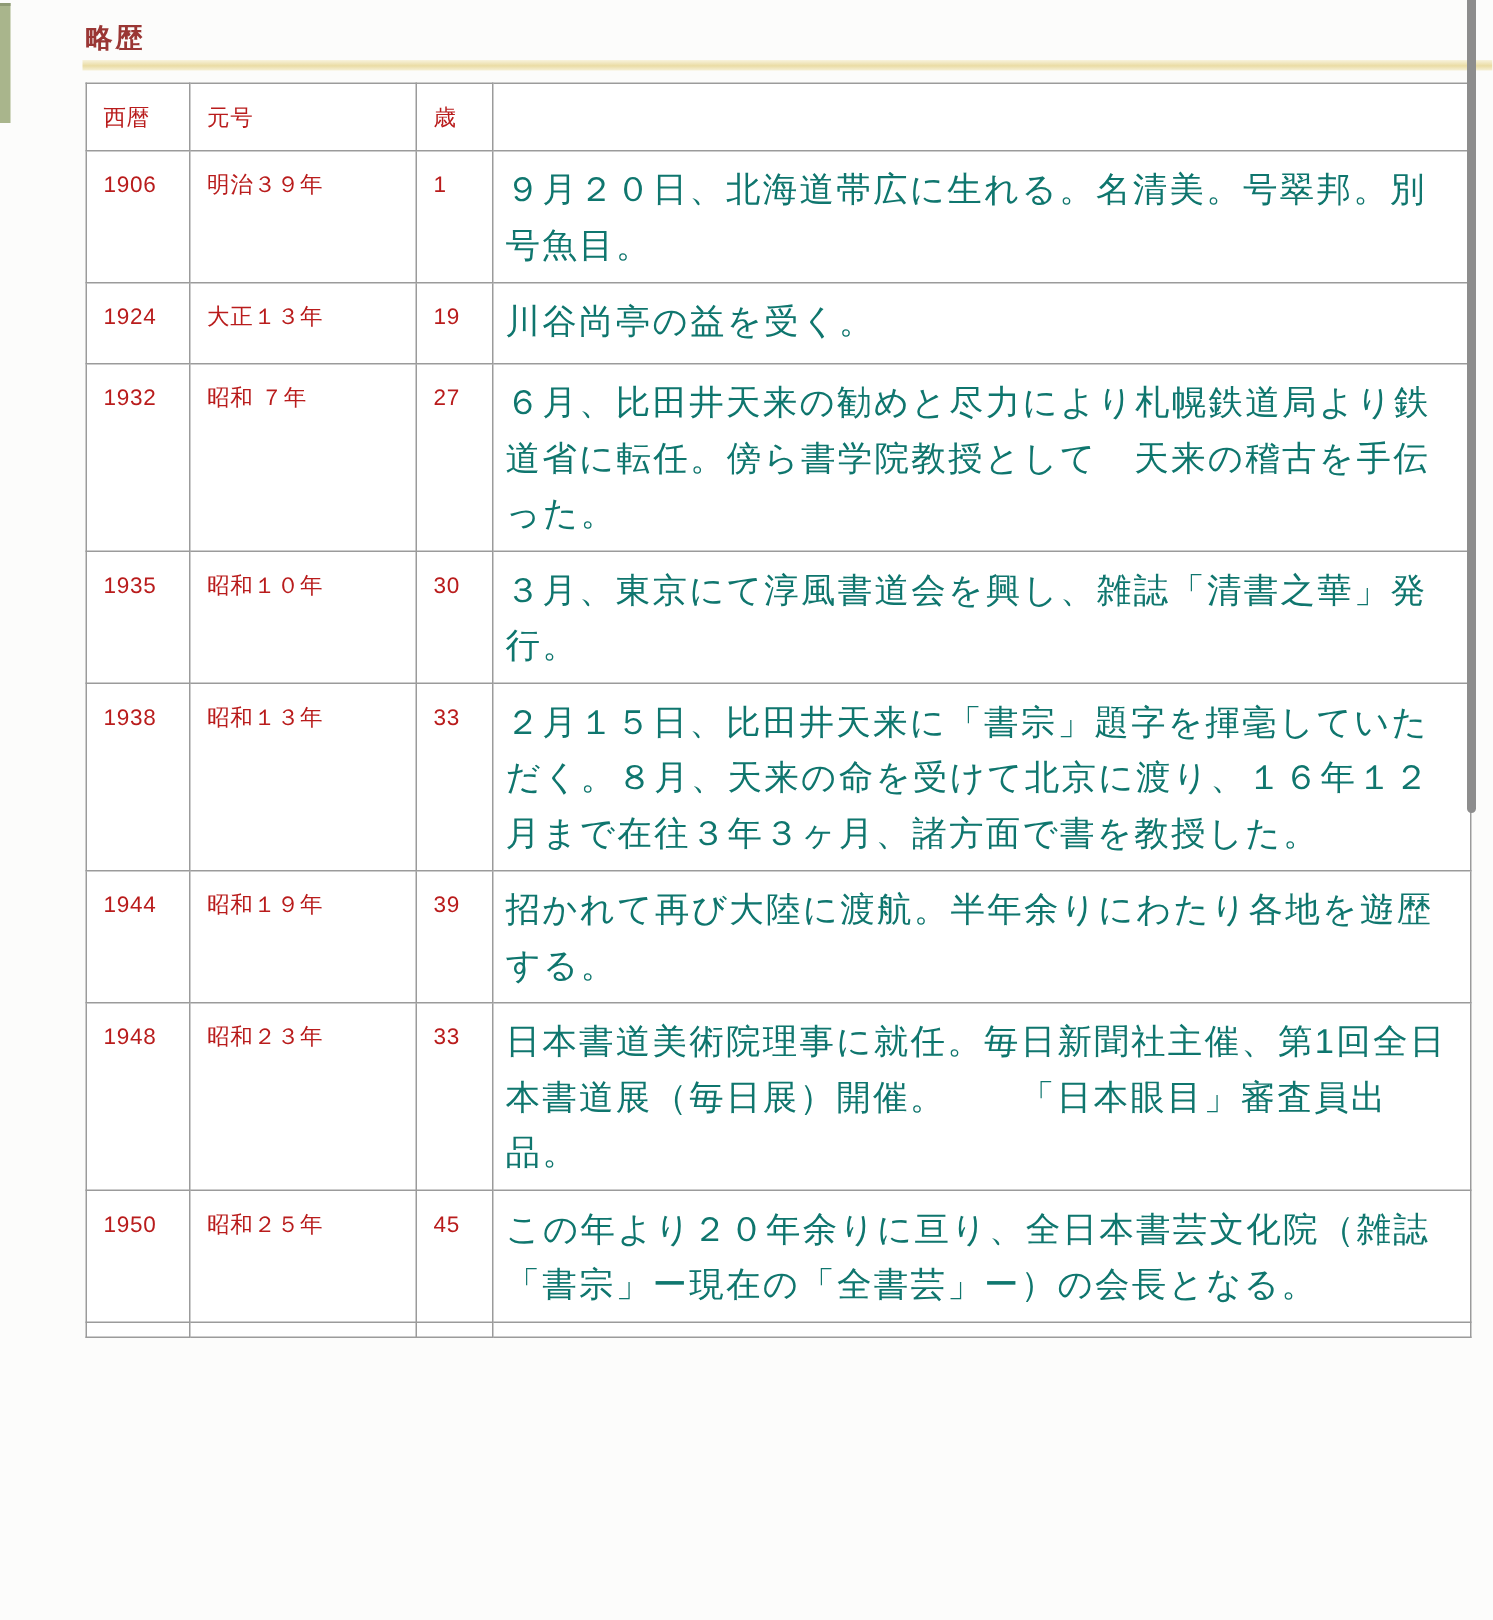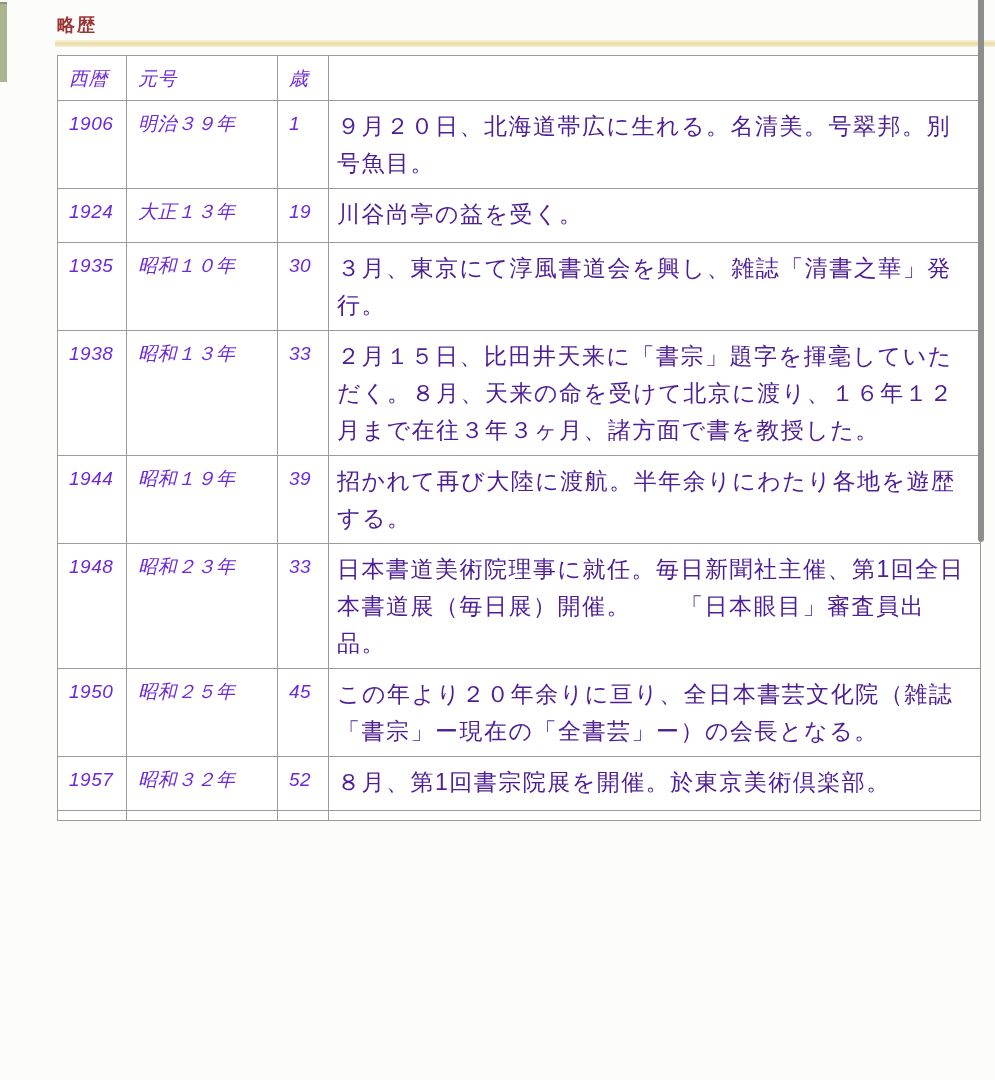--- a/index.html
+++ b/index.html
@@ -48,33 +48,32 @@
   table.history col.c-era   { width: 151px; }
   table.history col.c-age   { width: 51px;  }
   table.history col.c-event { width: auto;  }
   table.history th, table.history td {
     border: 1px solid #9b9b9b;
     vertical-align: top;
     text-align: left;
     font-weight: normal;
   }
   th.small, td.small {
-    font-size: 19px;
+    font-size: 15px;
     letter-spacing: 0.5px;
-    color: #6d28d9;
+    color: #b91c1c;
     padding: 14px 4px 6px 11px;
     line-height: 18px;
-    font-style: italic;
   }
   thead th { height: 45px; }
   td.event {
     font-size: 23px;
     line-height: 37px;
     letter-spacing: 1.5px;
-    color: #4c1d95;
+    color: #0f766e;
     padding: 7px 12px 6px 8px;
     height: 54px;
     white-space: pre-wrap;
   }
   tr.sliver td { height: 10px; padding: 0; }
   .scrollbar-thumb {
     position: absolute;
     left: 978px; top: 0;
     width: 6px; height: 542px;
     background: #8d8d8d;
@@ -114,20 +113,26 @@
     <td class="small">1</td>
     <td class="event">９月２０日、北海道帯広に生れる。名清美。号翠邦。別号魚目。</td>
   </tr>
       <tr>
     <td class="small">1924</td>
     <td class="small">大正１３年</td>
     <td class="small">19</td>
     <td class="event">川谷尚亭の益を受く。</td>
   </tr>
       <tr>
+    <td class="small">1932</td>
+    <td class="small">昭和 ７年</td>
+    <td class="small">27</td>
+    <td class="event">６月、比田井天来の勧めと尽力により札幌鉄道局より鉄道省に転任。傍ら書学院教授として　天来の稽古を手伝った。</td>
+  </tr>
+      <tr>
     <td class="small">1935</td>
     <td class="small">昭和１０年</td>
     <td class="small">30</td>
     <td class="event">３月、東京にて淳風書道会を興し、雑誌「清書之華」発行。</td>
   </tr>
       <tr>
     <td class="small">1938</td>
     <td class="small">昭和１３年</td>
     <td class="small">33</td>
     <td class="event">２月１５日、比田井天来に「書宗」題字を揮毫していただく。８月、天来の命を受けて北京に渡り、１６年１２月まで在往３年３ヶ月、諸方面で書を教授した。</td>
@@ -143,26 +148,20 @@
     <td class="small">昭和２３年</td>
     <td class="small">33</td>
     <td class="event">日本書道美術院理事に就任。毎日新聞社主催、第1回全日本書道展（毎日展）開催。　　「日本眼目」審査員出品。</td>
   </tr>
       <tr>
     <td class="small">1950</td>
     <td class="small">昭和２５年</td>
     <td class="small">45</td>
     <td class="event">この年より２０年余りに亘り、全日本書芸文化院（雑誌「書宗」ー現在の「全書芸」ー）の会長となる。</td>
   </tr>
-      <tr>
-    <td class="small">1957</td>
-    <td class="small">昭和３２年</td>
-    <td class="small">52</td>
-    <td class="event">８月、第1回書宗院展を開催。於東京美術倶楽部。</td>
-  </tr>
       <tr class="sliver">
     <td class="small"></td>
     <td class="small"></td>
     <td class="small"></td>
     <td class="event"></td>
   </tr>
     </tbody>
 </table>
 
 <div class="scrollbar-thumb"></div>

